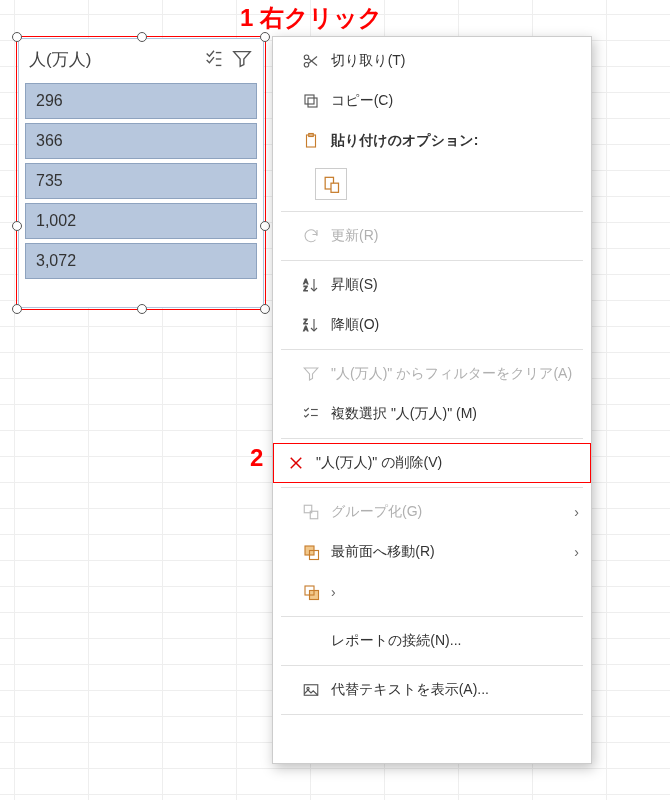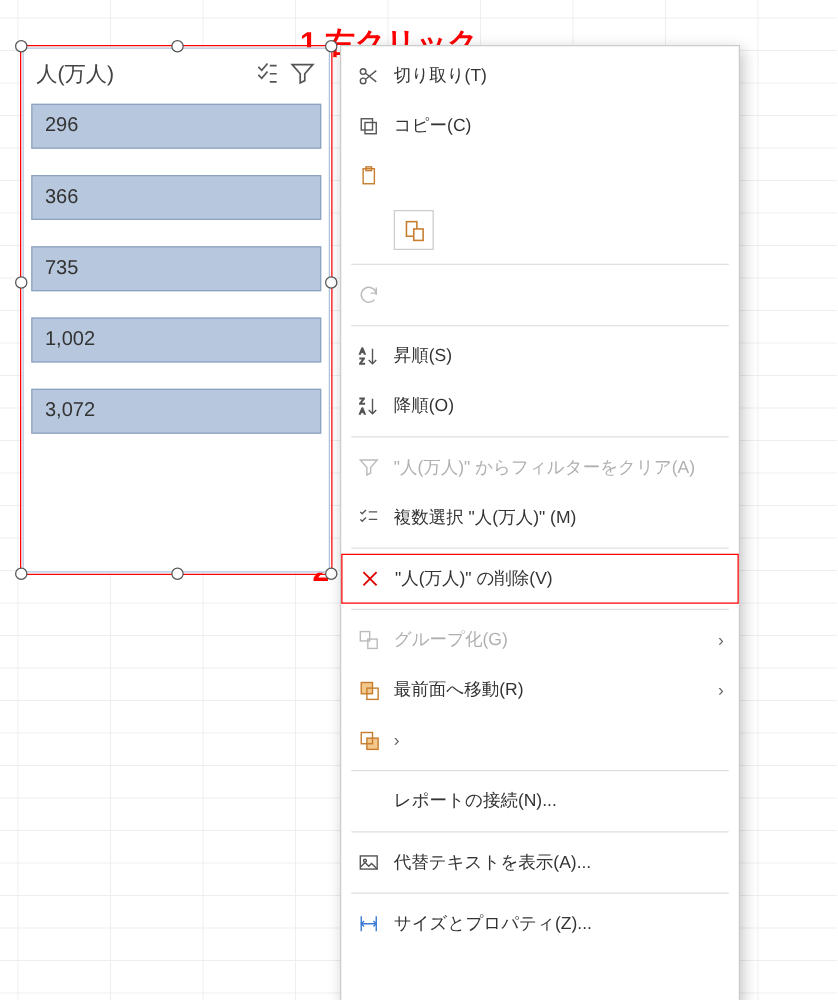--- a/index.html
+++ b/index.html
@@ -19,37 +19,37 @@
     position: absolute; inset: 0;
     background-image:
       linear-gradient(to right, #eee 1px, transparent 1px),
       linear-gradient(to bottom, #eee 1px, transparent 1px);
     background-size: 74px 26px;
     background-position: 14px 40px;
   }
   
   .ann1 {
     position: absolute;
-    left: 240px; top: 18px;
+    left: 240px; top: 2px;
     color: #ff0000;
     font-size: 24px;
     font-weight: bold;
   }
   .ann2 {
     position: absolute;
     left: 250px; top: 444px;
     color: #ff0000;
     font-size: 24px;
     font-weight: bold;
   }
   
   .slicer-wrap {
     position: absolute;
     left: 16px; top: 36px;
-    width: 250px; height: 424px;
+    width: 250px; height: 274px;
     border: 1px solid #ff0000;
   }
   .slicer {
     position: absolute;
     left: 1px; top: 1px; right: 1px; bottom: 1px;
     border: 1px solid #b0c4de;
     background: #fff;
   }
   .slicer-header {
     display: flex;
@@ -64,21 +64,21 @@
     width: 22px; height: 22px;
     display: flex; align-items: center; justify-content: center;
     margin-left: 6px;
     color: #555;
   }
   .slicer-items { padding: 4px 6px; }
   .slicer-item {
     background: #b7c7dd;
     border: 1px solid #8ea3bf;
     padding: 8px 10px;
-    margin-bottom: 21px;
+    margin-bottom: 4px;
     font-size: 16px;
     color: #333;
   }
   
   .handle {
     position: absolute;
     width: 10px; height: 10px;
     background: #fff;
     border: 1px solid #555;
     border-radius: 50%;
@@ -93,20 +93,21 @@
     box-shadow: 2px 4px 12px rgba(0,0,0,0.25);
     padding: 4px 0;
   }
   .mi {
     display: flex;
     align-items: center;
     height: 40px;
     padding: 0 12px 0 8px;
     font-size: 14px;
     color: #333;
+    margin-left: 16px;
   }
   .mi.disabled { color: #b0b0b0; }
   .mi .ico {
     width: 28px; height: 24px;
     display: flex; align-items: center; justify-content: center;
     margin-right: 6px;
     flex-shrink: 0;
   }
   .mi .ico svg { width: 18px; height: 18px; }
   .mi .label { flex: 1; }
@@ -200,39 +201,41 @@
     <span class="label">コピー(C)</span>
   </div>
 
   <div class="mi bold">
     <span class="ico">
       <svg viewBox="0 0 24 24" fill="none" stroke="#c77d2d" stroke-width="1.5">
           <rect x="6" y="4" width="12" height="16"></rect>
           <rect x="9" y="2" width="6" height="4"></rect>
         </svg>
     </span>
+    <span class="label">貼り付けのオプション:</span>
   </div>
   <div class="paste-sub">
     <span class="box">
       <svg width="20" height="20" viewBox="0 0 24 24" fill="none" stroke="#c77d2d" stroke-width="1.5">
           <rect x="5" y="4" width="10" height="14"></rect>
           <rect x="12" y="11" width="9" height="11" fill="#fff"></rect>
         </svg>
     </span>
   </div>
 
   <div class="sep"></div>
 
   <div class="mi disabled">
     <span class="ico">
       <svg viewBox="0 0 24 24" fill="none" stroke="#bbb" stroke-width="1.5">
           <path d="M20 12a8 8 0 10-2 5"></path>
           <path d="M20 4v6h-6"></path>
         </svg>
     </span>
+    <span class="label">更新(R)</span>
   </div>
 
   <div class="sep"></div>
 
   <div class="mi">
     <span class="ico">
       <svg viewBox="0 0 24 24" fill="none" stroke="#555" stroke-width="1.5">
           <text x="2" y="10" font-size="9" fill="#555">A</text>
           <text x="2" y="20" font-size="9" fill="#555">Z</text>
           <line x1="16" y1="4" x2="16" y2="20"></line>
@@ -339,31 +342,19 @@
           <rect x="3" y="5" width="18" height="14"></rect>
           <circle cx="8" cy="10" r="1.5"></circle>
           <path d="M3 17l5-5 4 4 3-3 6 6"></path>
         </svg>
     </span>
     <span class="label">代替テキストを表示(A)...</span>
   </div>
 
   <div class="sep"></div>
 
-  <div class="mi">
-    <span class="ico">
-      <svg viewBox="0 0 24 24" fill="none" stroke="#3a7bd5" stroke-width="1.5">
-          <line x1="4" y1="4" x2="4" y2="20"></line>
-          <line x1="20" y1="4" x2="20" y2="20"></line>
-          <line x1="4" y1="12" x2="20" y2="12"></line>
-          <polyline points="7,9 4,12 7,15"></polyline>
-          <polyline points="17,9 20,12 17,15"></polyline>
-        </svg>
-    </span>
-    <span class="label">サイズとプロパティ(Z)...</span>
-  </div>
 
   <div class="mi">
     
     
   </div>
 
 </div>
 
 </body></html>

